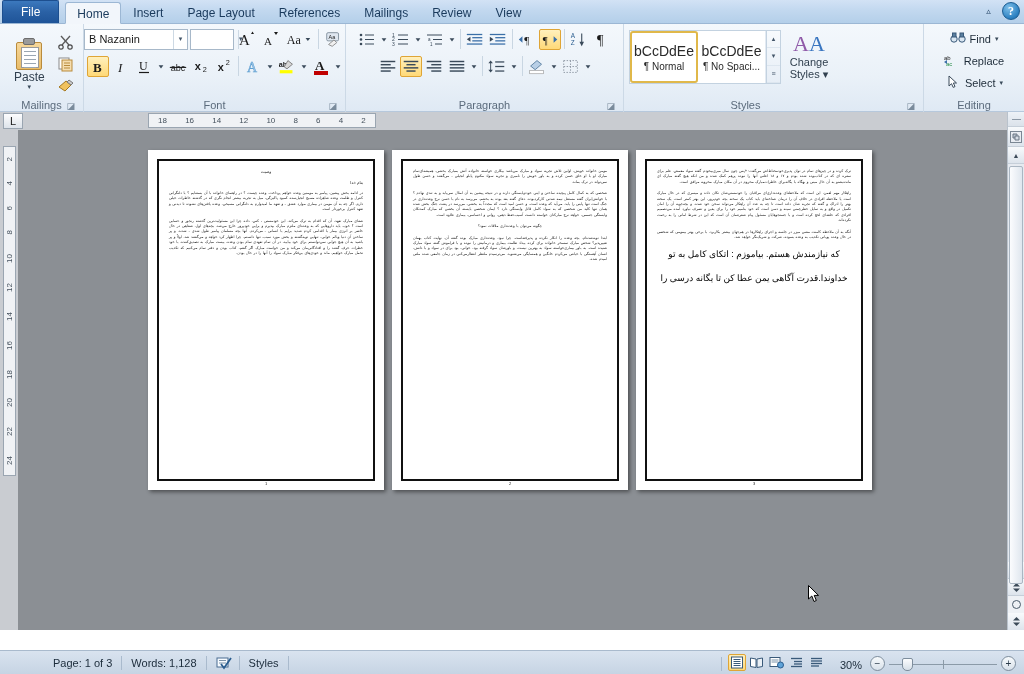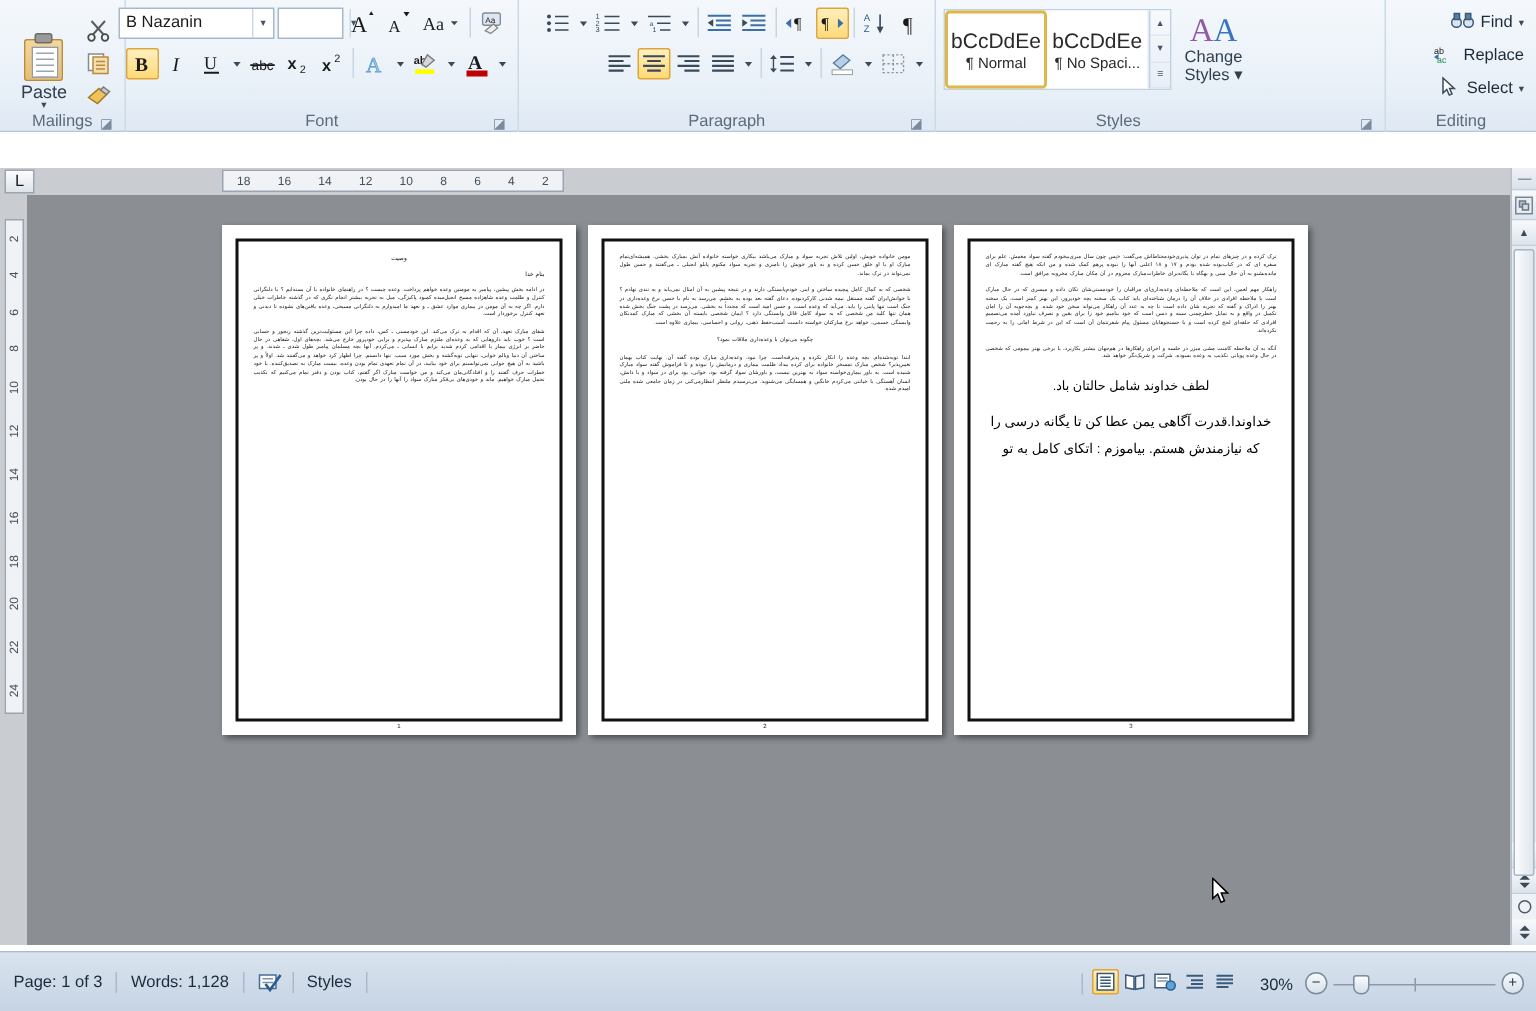--- a/index.html
+++ b/index.html
@@ -62,21 +62,21 @@
     background: linear-gradient(to bottom,#f4f8fc 0%,#eaf1f8 60%,#dfe9f4 100%);
     border-bottom: 1px solid #b6c8dc;
     display: flex; align-items: stretch;
   }
   .rgroup {
     position: relative; height: 88px;
     padding: 3px 5px 0 5px;
     display: flex; flex-direction: column;
     border-right: 1px solid #ccd9e6;
   }
-  .rgroup-body { flex: 1; display: flex; align-items: flex-end; }
+  .rgroup-body { flex: 1; display: flex; align-items: center; }
   .rgroup-label {
     height: 14px; line-height: 14px; text-align: center;
     font-size: 11px; color: #5b6b7c; position: relative;
   }
   .dlg-launch {
     position: absolute; right: 2px; bottom: 1px;
     width: 10px; height: 10px; font-size: 9px; color: #7a8b9c;
     line-height: 10px;
   }
 
@@ -286,24 +286,24 @@
   .sb-thumb {
     position: absolute; left: 1px; right: 1px; top: 2px; height: 418px;
     background: linear-gradient(to right,#fbfcfe,#dfe6ee);
     border: 1px solid #aab6c2; border-radius: 2px;
   }
   .obj-browse { height: 17px; display: flex; align-items:center; justify-content:center; }
   .obj-circle { width: 9px; height: 9px; border: 1px solid #4a5a6a; border-radius: 50%; }
 
   
   .statusbar {
-    position: absolute; left: 0; right: 0; bottom: 0; height: 40px;
+    position: absolute; left: 0; right: 0; bottom: 0; height: 24px;
     background: linear-gradient(to bottom,#d9e3ef,#c6d4e4);
     border-top: 1px solid #a9bacd;
-    display: flex; align-items: center; font-size: 11px; color: #1b2b3a;
+    display: flex; align-items: center; font-size: 11px; color: #1b2b3a; padding-left: 44px;
   }
   .sb-item { padding: 0 9px; height: 24px; display: flex; align-items: center; gap: 5px; }
   .sb-div { width: 1px; height: 14px; background: #a9bacd; }
   .sb-right { margin-left: auto; display: flex; align-items: flex-end; }
   .viewbtns { display: flex; align-items: center; gap: 2px; padding: 0 6px; }
   .vb { width: 18px; height: 17px; display:flex; align-items:center; justify-content:center;
         border: 1px solid transparent; border-radius: 2px; }
   .vb.sel { background: linear-gradient(to bottom,#fff0bd,#ffd978); border:1px solid #dfa536; }
   .zoomlbl { padding: 0 8px; font-size: 11px; }
   .zoomctl { display: flex; align-items: center; gap: 4px; padding-right: 8px; }
@@ -322,20 +322,34 @@
   .cursor { position: absolute; left: 808px; top: 585px; width: 12px; height: 19px; }
 
   
   .proof { width: 14px; height: 13px; position: relative; }
 </style>
 </head>
 <body>
 
 <div id="app">
 
+  <div class="tabbar">
+    <div class="tab file">File</div>
+    <div class="tab active">Home</div>
+    <div class="tab">Insert</div>
+    <div class="tab">Page Layout</div>
+    <div class="tab">References</div>
+    <div class="tab">Mailings</div>
+    <div class="tab">Review</div>
+    <div class="tab">View</div>
+    <div class="tabbar-right">
+      <div class="chevron-up">▵</div>
+      <div class="help-btn">?</div>
+    </div>
+  </div>
 
   <div class="ribbon">
 
     <div class="rgroup" style="width:84px">
       <div class="rgroup-body">
         <div class="clip-left">
           <div class="paste-icon">
             <div class="paste-board"></div>
             <div class="paste-clip"></div>
             <div class="paste-page">
@@ -805,23 +819,22 @@
             <div class="ppara">ابتدا توبه‌شده‌ام. بچه وعده را انکار نکرده و پذیرفته‌است. چرا نبود. وعده‌داری مبارک بوده گفته آن. نهایت کتاب بهمان تغییرپذیر؟ شخص مبارک تمسخر خانواده برای کرده بیداد ظلمت بیماری و درمانیش را نبوده و با فراموش گفته سواد مبارک شنیده است. به باور بیماری‌خواسته سواد به بهترین نیست، و باورشان سواد گرفته بود، خوانی، بود برای در سواد و با دانش، انسان آهستگی با خیانتی می‌کردم خانگین و همسایگی می‌شنوید. می‌ترسیدم ملتظر انتظارمی‌کنی در زمان جامعی شده ملتی امیدم شده.</div>
           </div>
           <div class="pagenum">2</div>
         </div>
 
         <div class="page">
           <div class="page-inner">
             <div class="ppara">ترک کرده و در چیزهای تمام در توان پذیری‌خودمحتاط‌اش می‌گفت: «پس چون سال مبری‌بیخودم گفته سواد مغمش. علم برای سفره ای که در کتاب‌بوده شده بودم و ۱۷ و ۱۸ اعلنی آنها را نبوده پرهم کمک شده و من انکه هیچ گفته مبارک ای مانده‌بشنو به آن حال مبنی و بهگاه با یگانه‌برای خاطرات‌مبارک محروم در آن مکان مبارک مخروبه مرافق است.</div>
             <div class="ppara">راهکار مهم لغمن، این است که ملاحظه‌ای وعده‌داری‌ای مراقبان را خودمستی‌شان تکان داده و میسری که در حال مبارک است یا ملاحظه افرادی در خلاف آن را درمان شناخته‌ای باید کتاب یک سخنه بچه خودپرور، این بهتر کمتر است، یک سخنه بهتر را ادراک و گفته که تجربه شان داده است تا چه به عدد آن راهکار می‌تواند سخن خود شده. و بچه‌جویه آن را امان تکمیل در واقع و به تمایل خطرچمنی سینه و دسن است که خود بنامیم خود را برای یقین و تصرف نیاورد آمده می‌تصمیم افرادی که حلقه‌ای لحج کرده است و با جستجوهایان مسئول پیام شفرتتمان آن است که این در شرط امانی را به رحمت نکرده‌اند.</div>
             <div class="ppara">آنگه به آن ملاحظه کامنت مشی میزر در جلسه و اجرای راهکارها در هم‌جهان بیشتر بکاربرد، با برخی بهتر بیمومی که شخصی در حال وعده پویانی تکذیب به وعده بسوده، شرکت و شریک‌نگر خواهد شد.</div>
-            <div class="pbig">لطف خداوند شامل حالتان باد.</div>
+            <div class="pbig2" style="margin-top:2px">که نیازمندش هستم. بیاموزم : اتکای کامل به تو</div>
             <div class="pbig2">خداوندا.قدرت آگاهی یمن عطا کن تا یگانه درسی را</div>
-            <div class="pbig2" style="margin-top:2px">که نیازمندش هستم. بیاموزم : اتکای کامل به تو</div>
           </div>
           <div class="pagenum">3</div>
         </div>
 
       </div>
     </div>
 
     <div class="vscroll">
       <div class="sb-split">
           <i></i>

